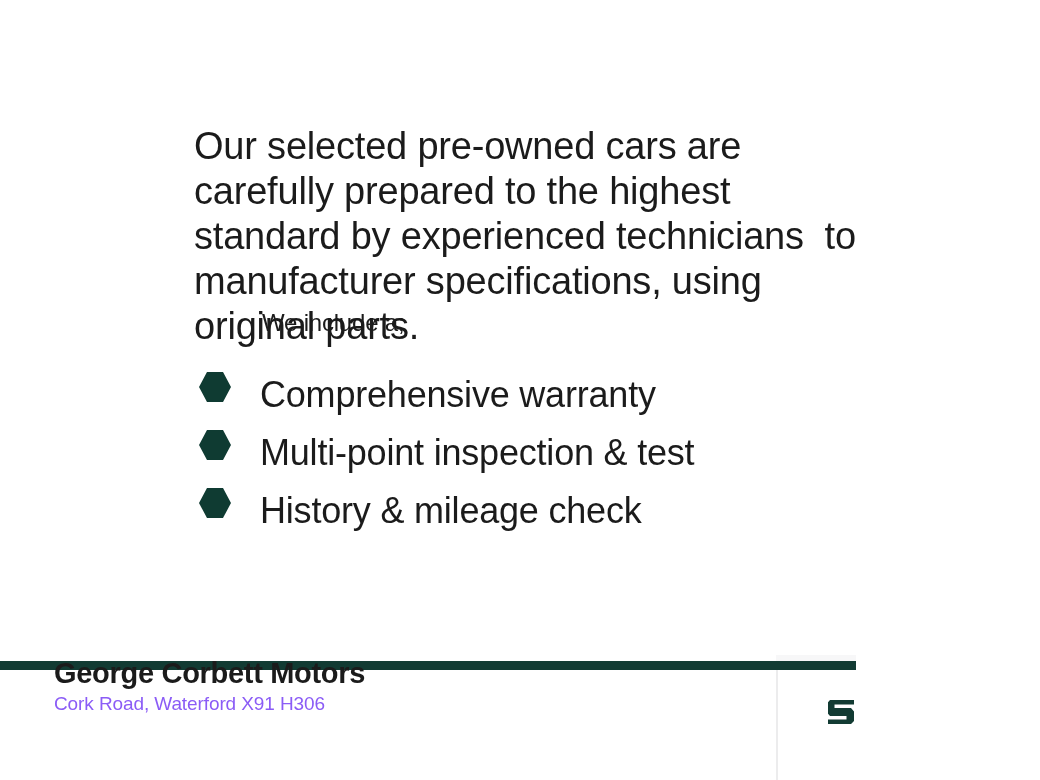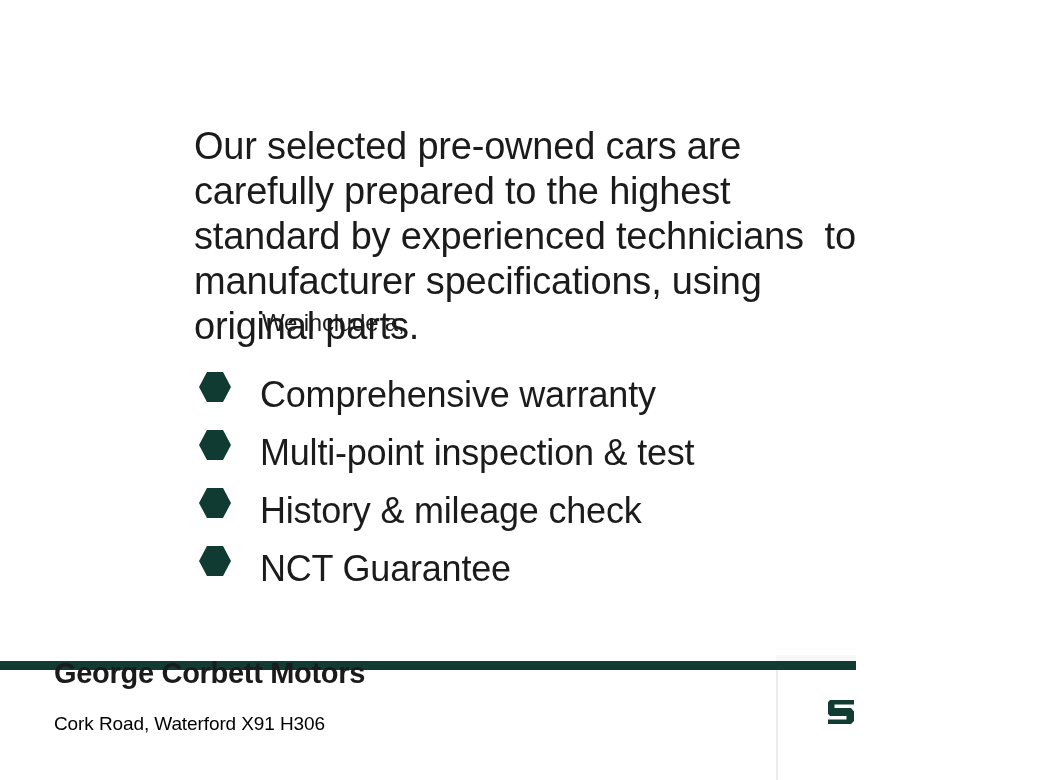--- a/index.html
+++ b/index.html
@@ -114,26 +114,26 @@
     top: 655px;
   }
   .dealer-name {
     font-size: 29px;
     font-weight: 700;
     letter-spacing: -0.3px;
     line-height: 36px;
     color: #1b1b1b;
   }
   .dealer-address {
-    margin-top: 20px;
+    margin-top: 0;
     font-size: 19px;
     font-weight: 400;
     letter-spacing: -0.1px;
     line-height: 25px;
-    color: #000000;
+    color: #8b5cf6;
   }
 
   .brand-mark {
     position: absolute;
     left: 828px;
     top: 697px;
     width: 158px;
     height: 30px;
   }
   .brand-mark svg {
@@ -173,28 +173,20 @@
 
     <li class="bullet-item">
       <span class="hex-bullet">
         <svg viewBox="0 0 34 32" xmlns="http://www.w3.org/2000/svg" aria-hidden="true">
           <polygon points="9,1 25,1 33,16 25,31 9,31 1,16" fill="#0f3b32"></polygon>
         </svg>
       </span>
       <span class="bullet-label">History &amp; mileage check</span>
     </li>
 
-    <li class="bullet-item">
-      <span class="hex-bullet">
-        <svg viewBox="0 0 34 32" xmlns="http://www.w3.org/2000/svg" aria-hidden="true">
-          <polygon points="9,1 25,1 33,16 25,31 9,31 1,16" fill="#0f3b32"></polygon>
-        </svg>
-      </span>
-      <span class="bullet-label">NCT Guarantee</span>
-    </li>
 
   </ul>
 
   <div class="footer-rule-highlight"></div>
   <div class="footer-rule"></div>
   <div class="footer-divider"></div>
 
   <div class="dealer-block">
     <div class="dealer-name">George Corbett Motors</div>
     <div class="dealer-address">Cork Road, Waterford X91 H306</div>

